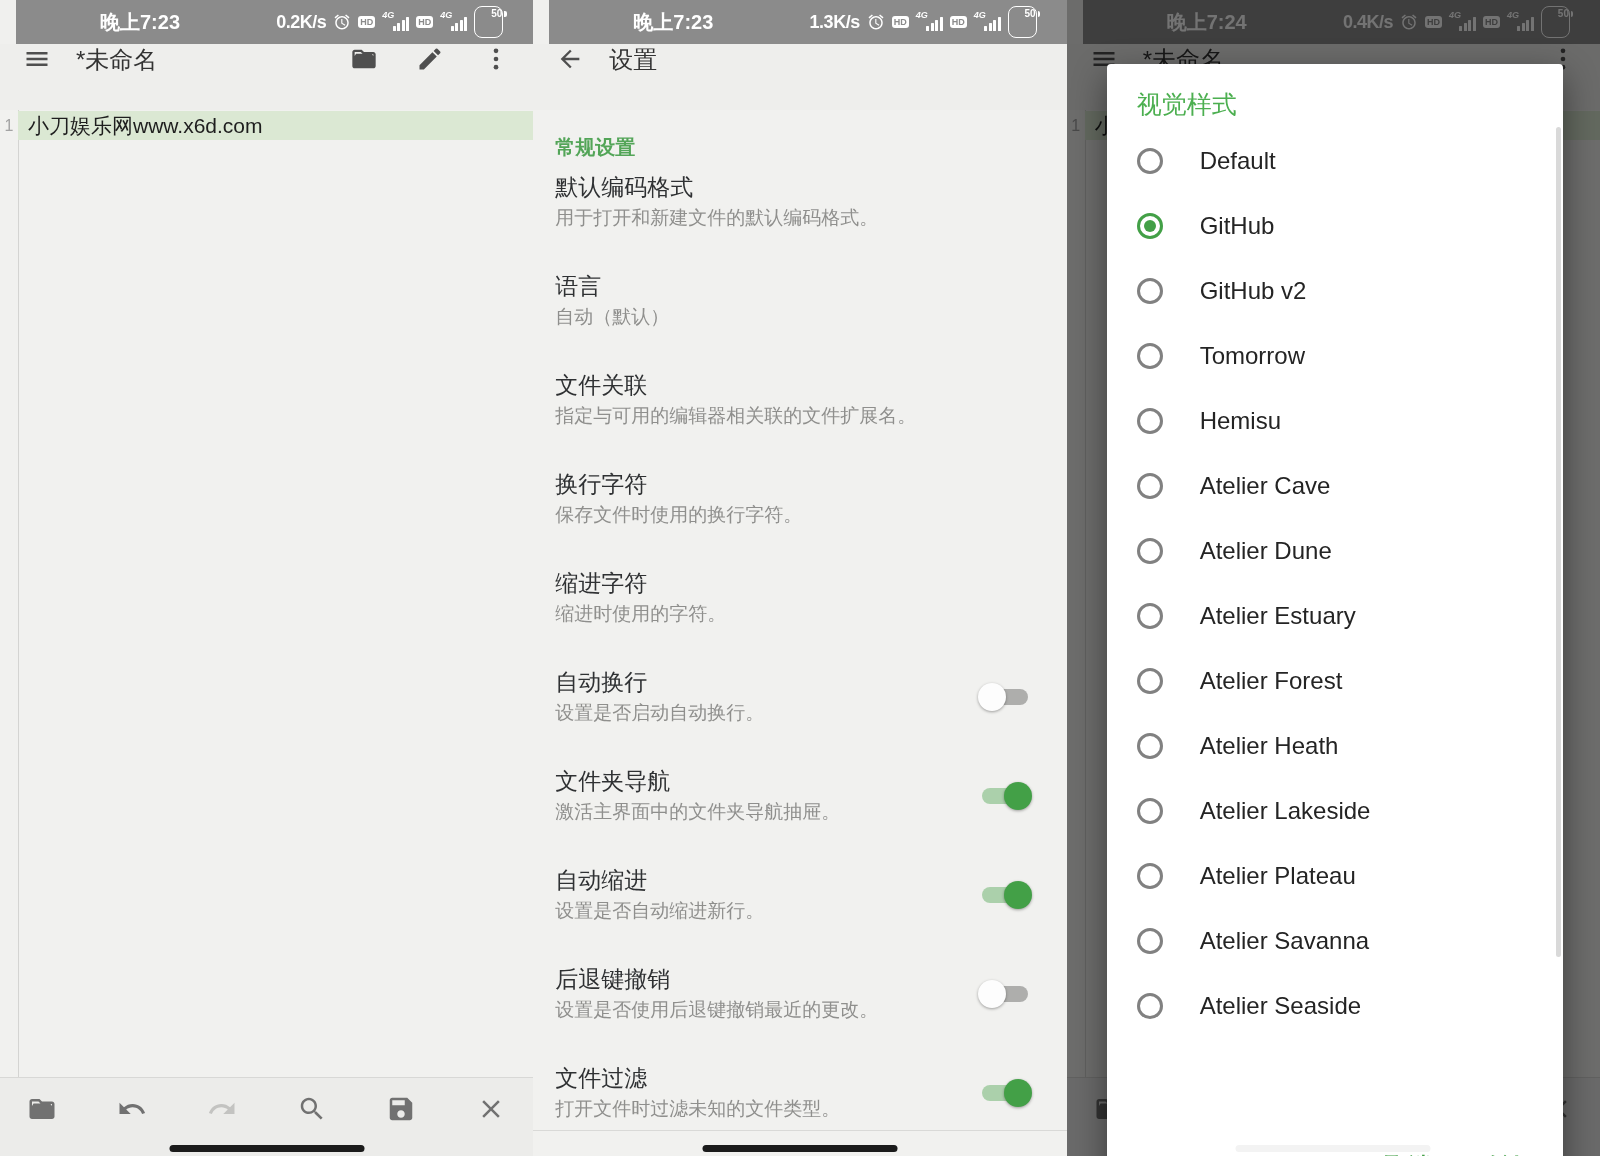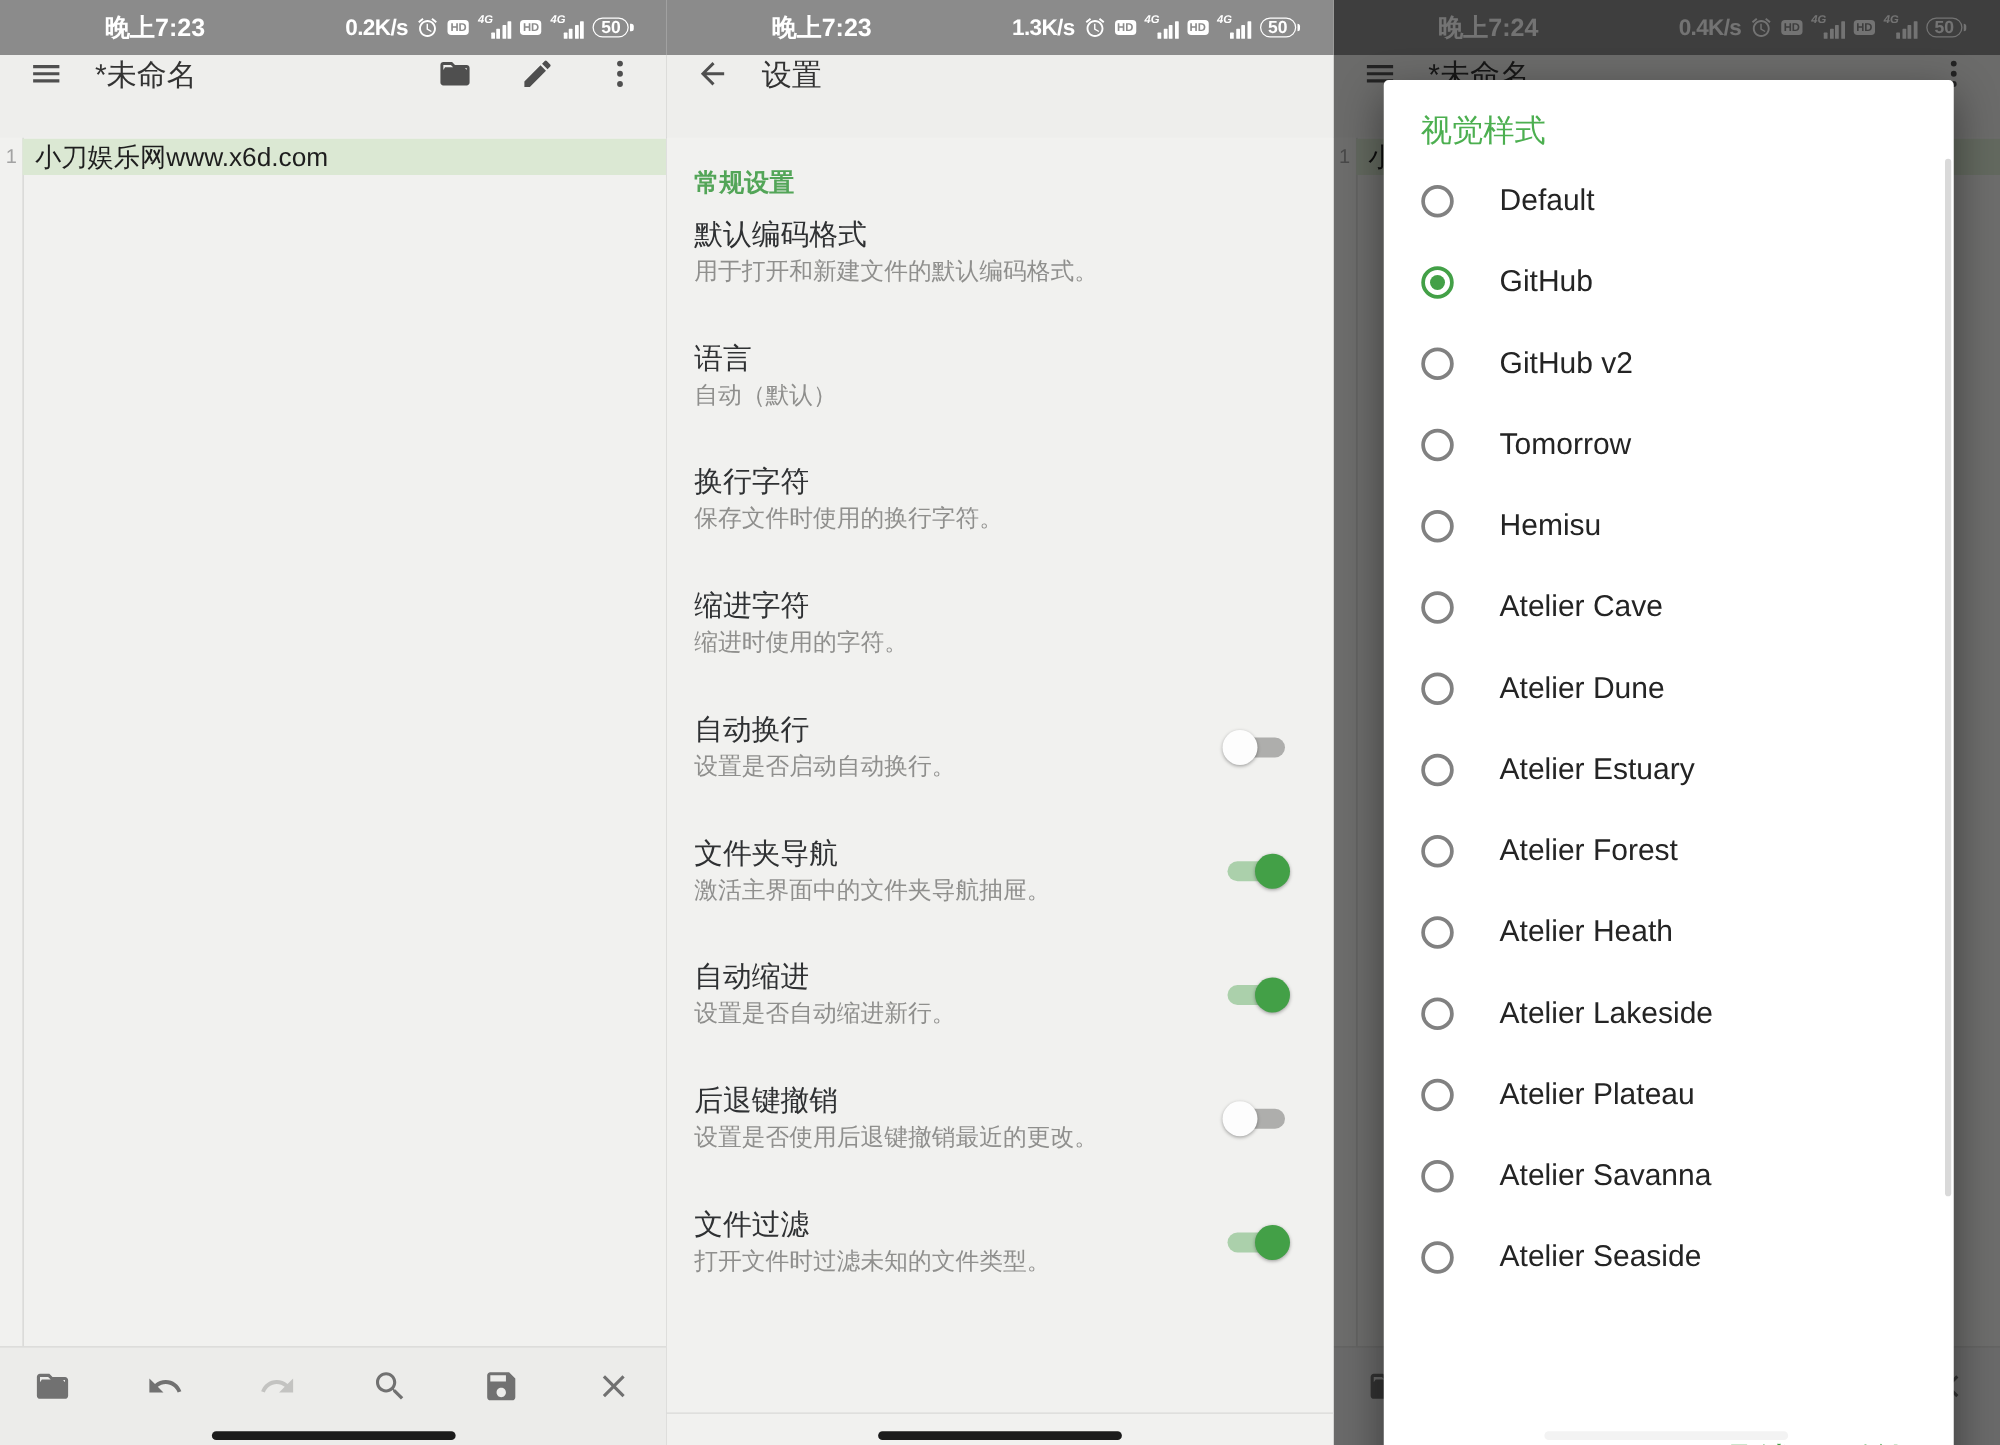--- a/index.html
+++ b/index.html
@@ -1,35 +1,35 @@
 <!DOCTYPE html>
 <html><head>
 <meta charset="utf-8">
 <style>
   * { margin:0; padding:0; box-sizing:border-box; }
   html,body { width:1600px; height:1156px; font-family:"Liberation Sans", sans-serif; background:#000; }
   .stage { position:relative; width:1600px; height:1156px; display:flex; overflow:hidden; }
   .panel { position:relative; width:533.33px; height:1156px; overflow:hidden; background:#f0f0ee; }
 
   
-  .statusbar { position:absolute; top:0; left:0; right:0; height:44px; background:#8b8b8b; color:#fff;
+  .statusbar { position:absolute; top:0; left:16px; right:0; height:44px; background:#8b8b8b; color:#fff;
     display:flex; align-items:center; padding:0 30px 0 84px; font-size:20px; font-weight:700; z-index:1; }
   .sb-right { margin-left:auto; display:flex; align-items:center; gap:7px; }
   .sb-speed { font-size:18px; font-weight:700; letter-spacing:-0.5px; }
   .sb-alarm { width:18px; height:18px; fill:#fff; }
   .hd-badge { display:inline-block; background:#fff; color:#8b8b8b; font-size:9px; font-weight:700;
     border-radius:3px; padding:2px 2px; line-height:8px; }
   .sb-signal { position:relative; width:27px; height:19px; display:inline-block; }
   .sb-signal .nt { position:absolute; top:-2px; left:0; font-size:9px; font-weight:700; line-height:9px; }
   .sb-signal .bars { position:absolute; right:0; bottom:1px; display:flex; align-items:flex-end; gap:1.5px; }
   .sb-signal .bars i { display:block; width:3px; background:#fff; border-radius:0.5px; }
   .sb-signal .bars i:nth-child(1){height:5px;} .sb-signal .bars i:nth-child(2){height:8px;}
   .sb-signal .bars i:nth-child(3){height:11px;} .sb-signal .bars i:nth-child(4){height:14px;}
-  .battery { position:relative; display:inline-block; width:29px; height:16px; border:1.5px solid #fff;
-    border-radius:8px; font-size:14px; font-weight:700; text-align:center; line-height:13px; }
+  .battery { position:relative; display:inline-block; width:29px; height:32px; border:1.5px solid #fff;
+    border-radius:8px; font-size:10px; font-weight:700; text-align:right; line-height:13px; }
   .battery::after { content:""; position:absolute; right:-4.5px; top:3.5px; width:2.5px; height:6.5px;
     background:#fff; border-radius:0 2px 2px 0; }
 
   
   .appbar { position:absolute; top:44px; left:0; right:0; height:66px; background:#eeeeec;
     display:flex; align-items:flex-start; padding:0 22px; z-index:1; }
   .appbar .icon-btn { width:30px; height:30px; display:flex; align-items:center; justify-content:center; }
   .appbar svg { width:28px; height:28px; fill:#4f4f4f; }
   .app-title { font-size:24px; color:#333; margin-left:24px; }
   .appbar-right { margin-left:auto; display:flex; align-items:center; gap:36px; }
@@ -232,20 +232,25 @@
             <div class="item-sub">用于打开和新建文件的默认编码格式。</div>
 
           </div>
 
           <div class="item">
             <div class="item-title">语言</div>
             <div class="item-sub">自动（默认）</div>
 
           </div>
 
+          <div class="item">
+            <div class="item-title">文件关联</div>
+            <div class="item-sub">指定与可用的编辑器相关联的文件扩展名。</div>
+
+          </div>
 
           <div class="item">
             <div class="item-title">换行字符</div>
             <div class="item-sub">保存文件时使用的换行字符。</div>
 
           </div>
 
           <div class="item">
             <div class="item-title">缩进字符</div>
             <div class="item-sub">缩进时使用的字符。</div>

